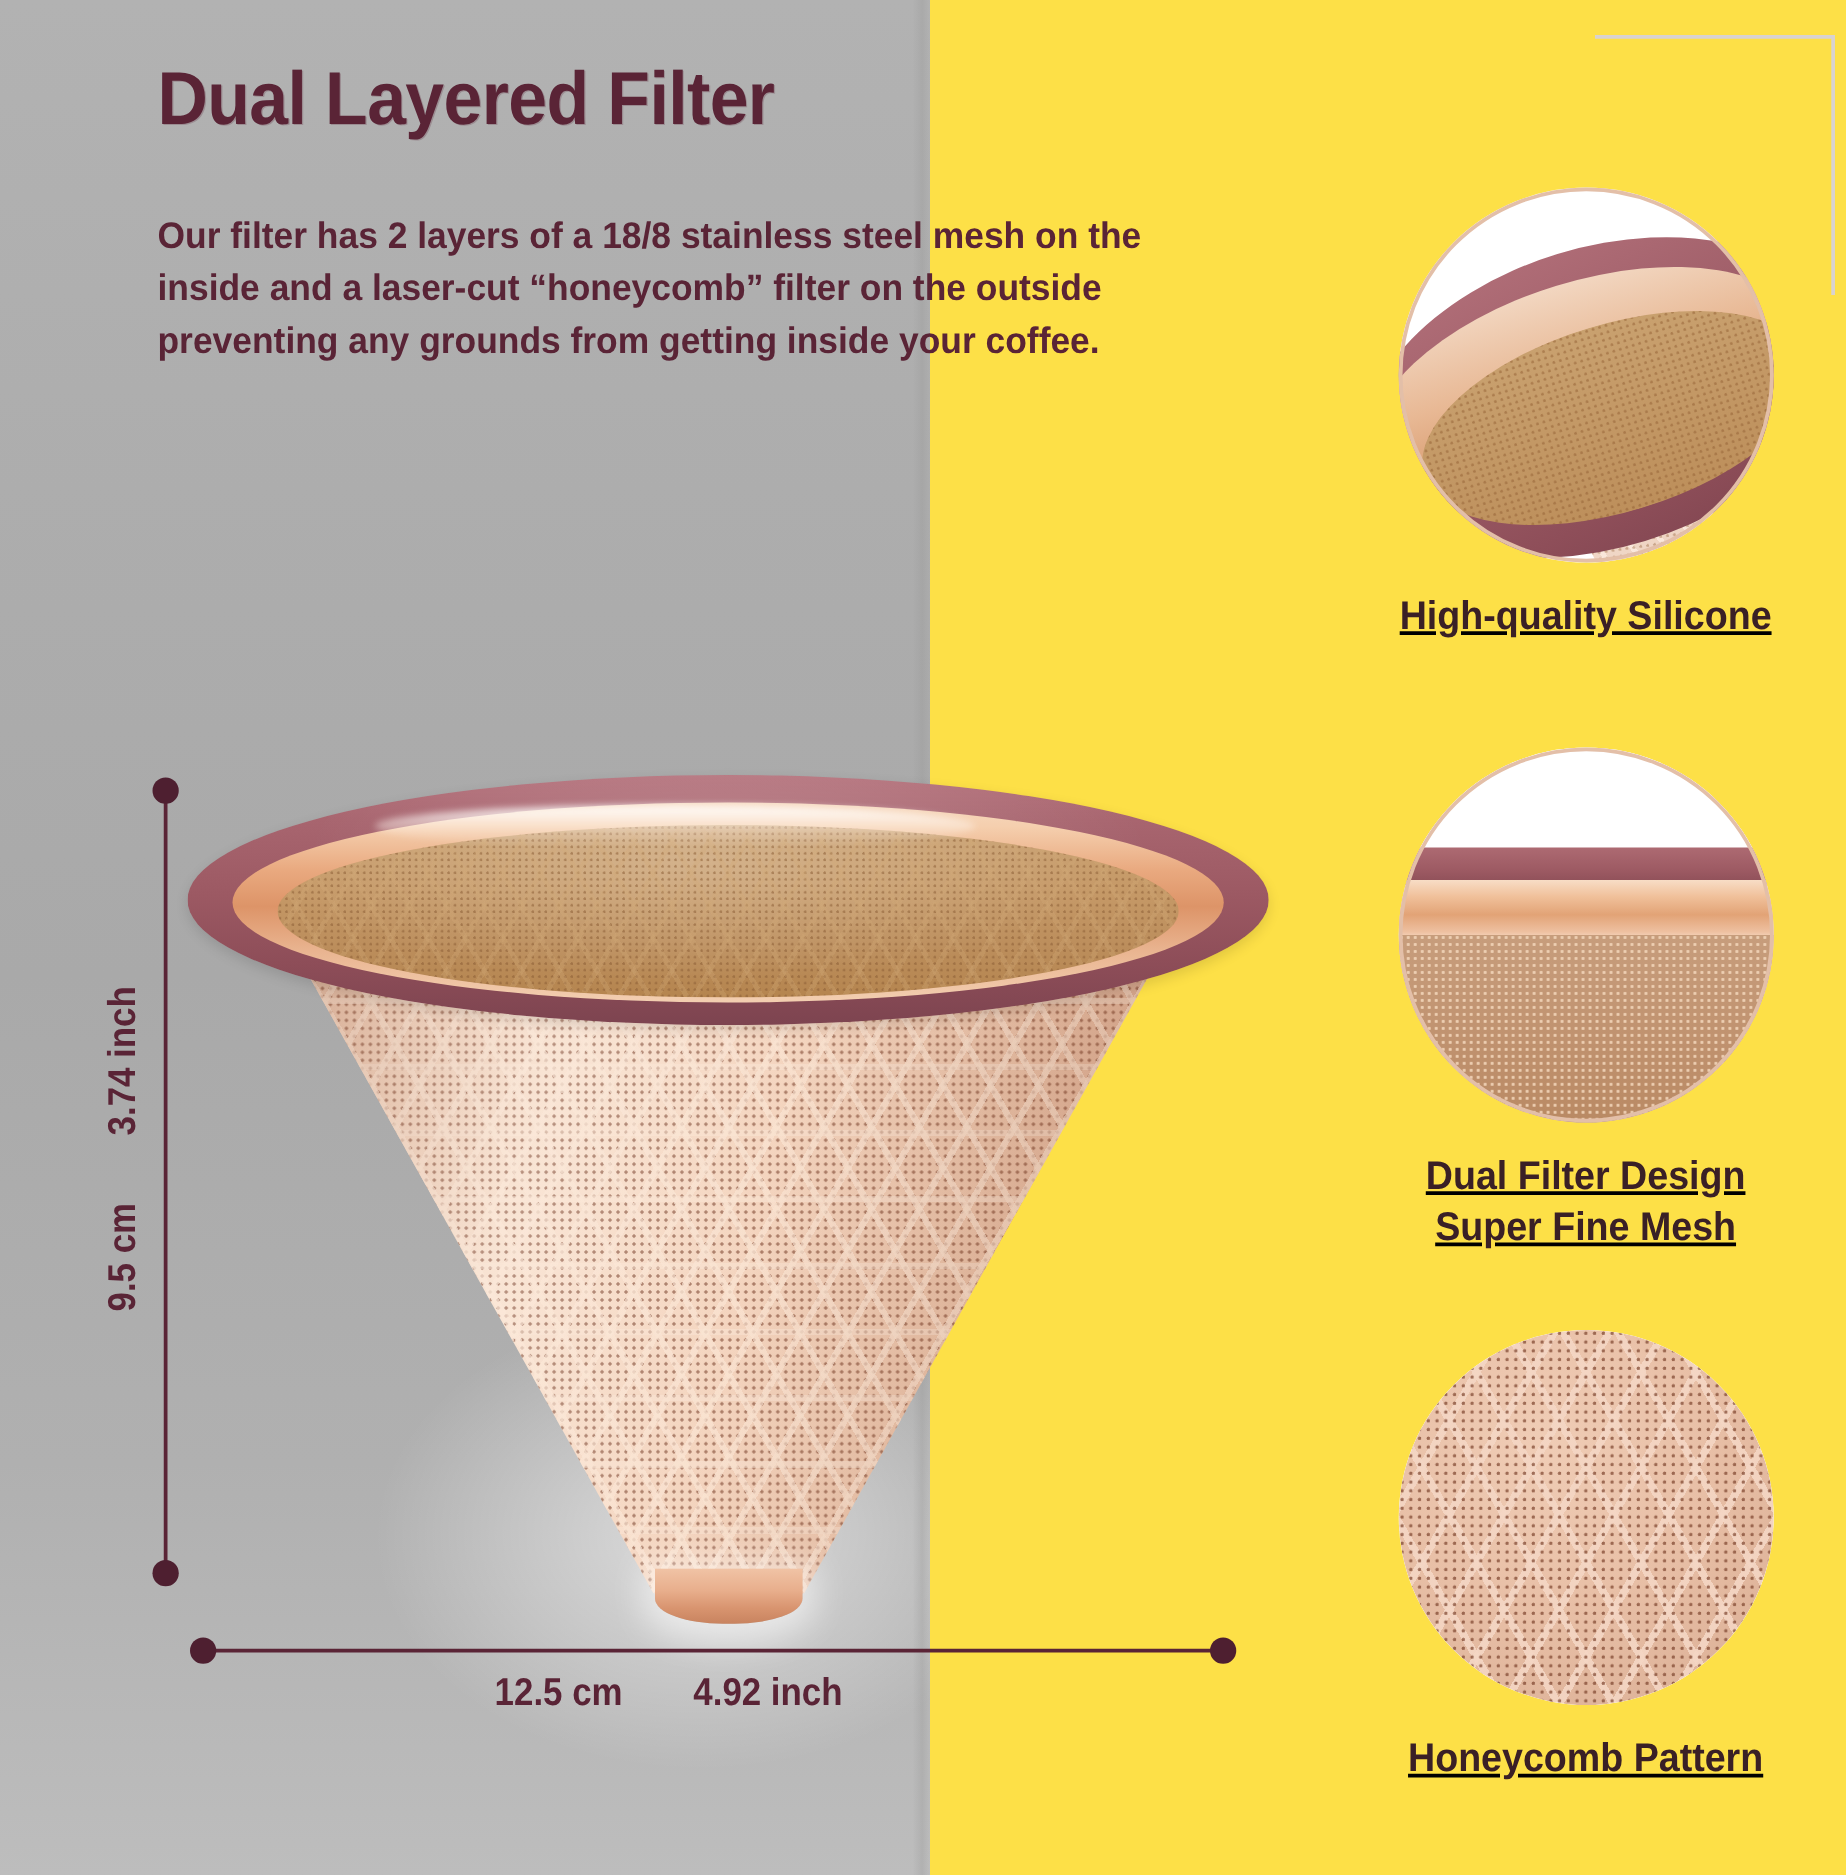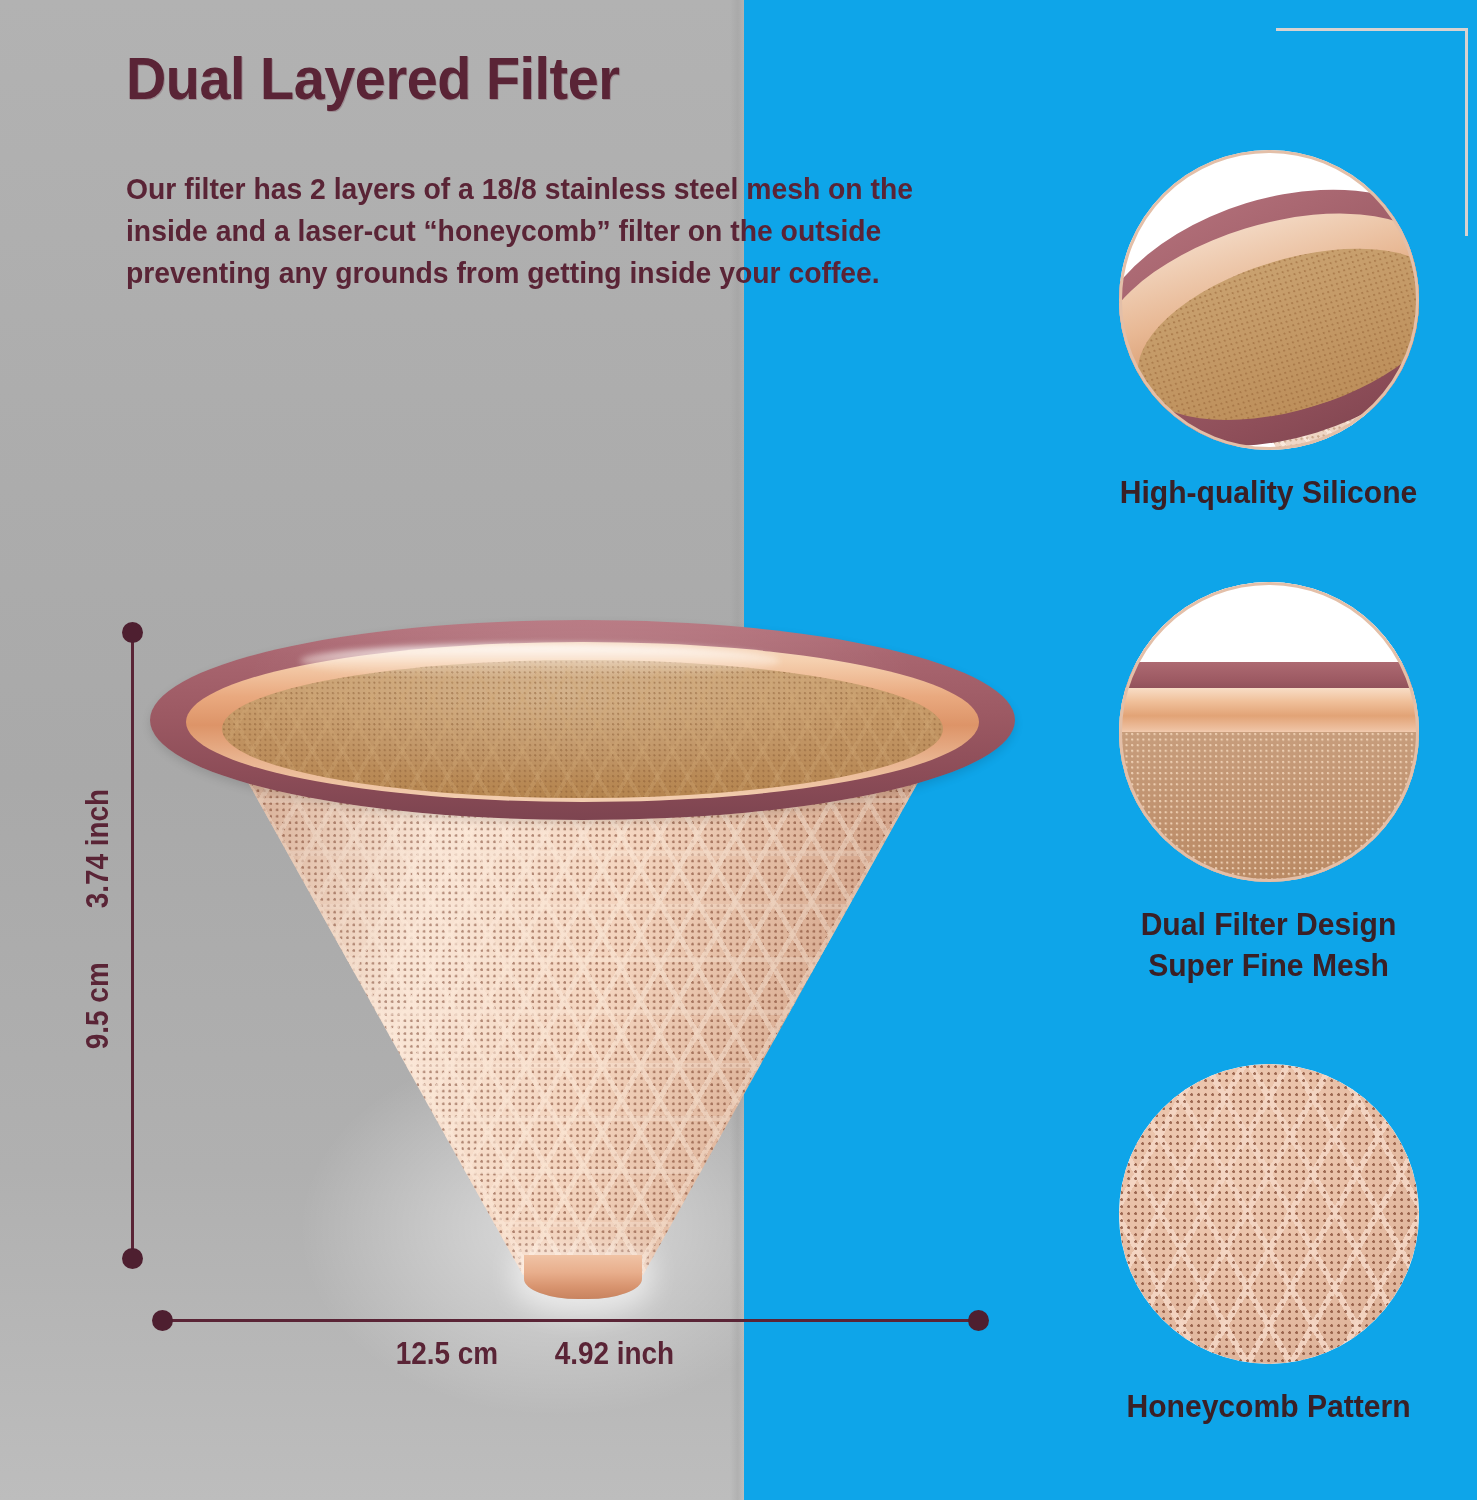--- a/index.html
+++ b/index.html
@@ -5,21 +5,21 @@
   * { margin:0; padding:0; box-sizing:border-box; }
   html, body {
     width:1477px; height:1500px;
     background:#ffffff;
     font-family:"Liberation Sans", sans-serif;
     overflow:hidden;
   }
   #stage {
     position:relative;
     width:1477px; height:1500px;
-    background:#0ea5e9;
+    background:#fde047;
   }
 
   
   .grey-panel {
     position:absolute;
     left:0; top:0;
     width:744px; height:1500px;
     background:
       radial-gradient(ellipse 420px 300px at 560px 1230px, rgba(255,255,255,0.55) 0%, rgba(255,255,255,0) 62%),
       linear-gradient(180deg, #b2b2b2 0%, #adadad 26%, #a9a9a9 52%, #b0b0b0 78%, #bdbdbd 100%);
@@ -217,23 +217,23 @@
     background:linear-gradient(180deg, rgba(255,255,255,0.92) 0%, rgba(255,240,228,0.35) 60%, rgba(255,255,255,0) 100%);
     filter:blur(3px);
   }
 
   
   .features {
     position:absolute;
     left:1060px; top:150px;
     width:417px; height:1270px;
   }
-  .feature { position:absolute; width:417px; }
+  .feature { position:absolute; width:417px;text-decoration:underline; }
   .f1 { top:0; }
-  .f2 { top:432px; }
+  .f2 { top:448px; }
   .f3 { top:914px; }
 
   .circle-holder {
     position:relative;
     width:300px; height:300px;
     margin:0 auto;
   }
   .circle-ring {
     position:absolute;
     inset:0;

